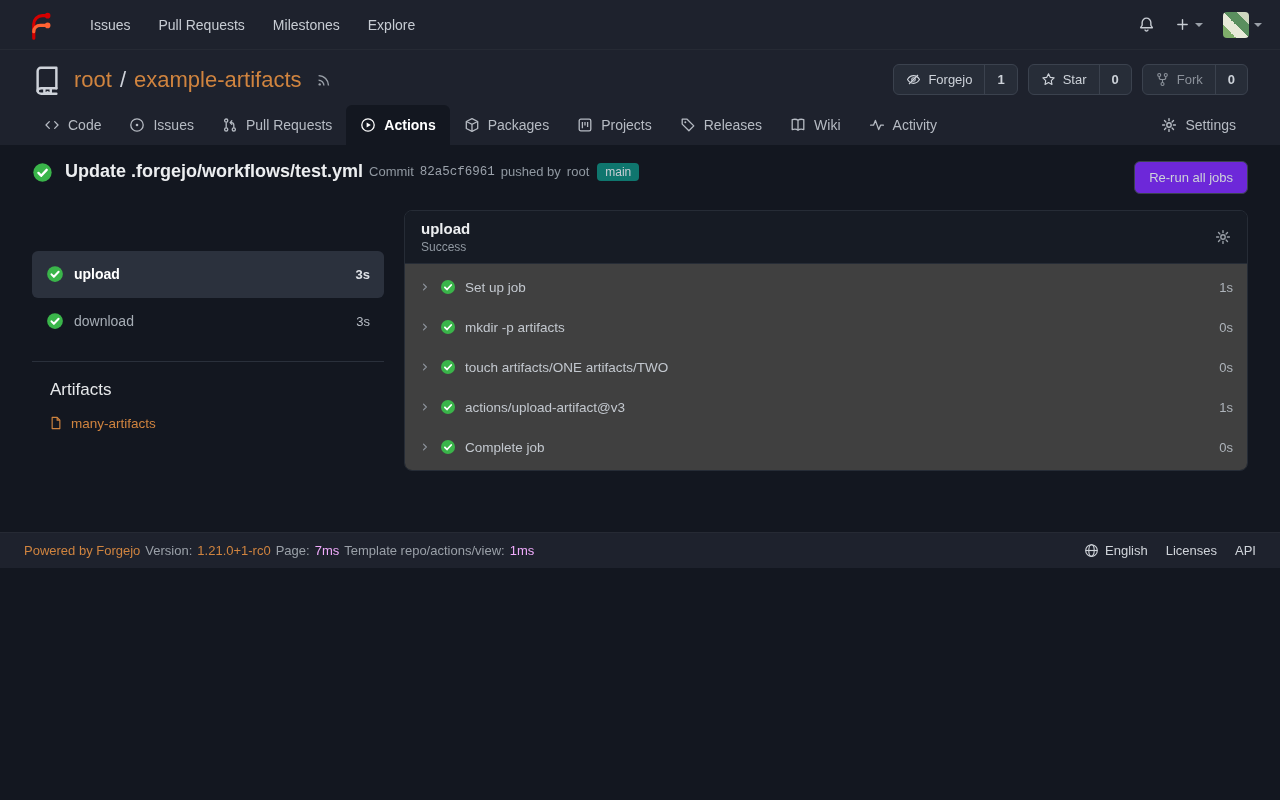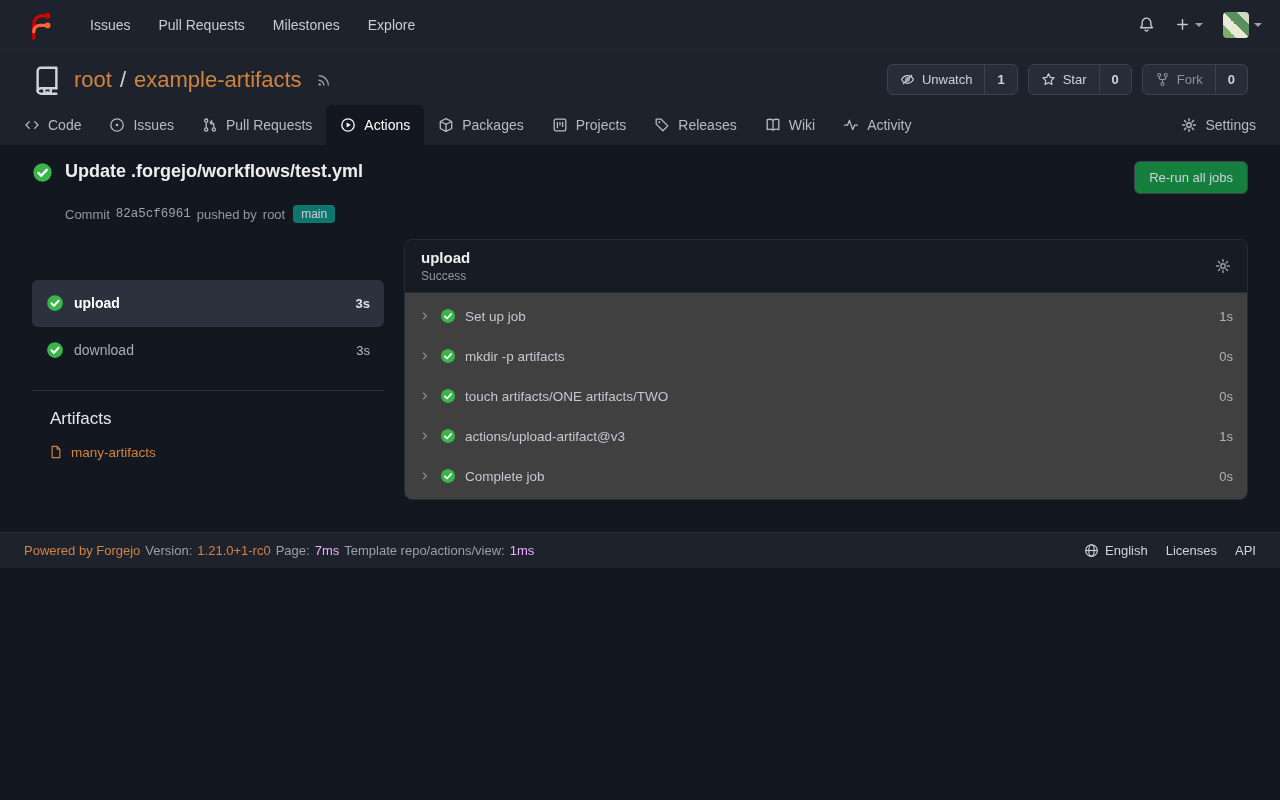--- a/index.html
+++ b/index.html
@@ -25,34 +25,34 @@
   .repo-link{color:#d0843f}
   .repo-sep{color:#cfd3da}
   .rss-btn{color:#9aa0a8;display:flex;margin-left:2px}
   .repo-actions{margin-left:auto;display:flex;gap:10px}
   .seg-btn{display:flex;align-items:stretch;background:#272d38;border:1px solid #3b424e;border-radius:6px;overflow:hidden;font-size:13px;color:#cdd2d9;cursor:pointer}
   .seg-main{display:flex;align-items:center;gap:7px;padding:7px 12px}
   .seg-count{display:flex;align-items:center;padding:7px 12px;border-left:1px solid #3b424e;font-weight:700}
   .seg-btn.disabled .seg-main{color:#8b919a}
 
   
-  .tabs-row{display:flex;align-items:flex-end;padding:0 10px;margin-top:10px}
+  .tabs-row{display:flex;align-items:flex-end;padding:0 30px;margin-top:10px}
   .tab{display:flex;align-items:center;gap:8px;padding:12px 14px;font-size:14px;color:#b6bbc3;border-radius:6px 6px 0 0}
-  .tab.active{background:#131720;color:#ffffff;font-weight:400}
+  .tab.active{background:#131720;color:#ffffff;font-weight:700}
   .tab-settings{margin-left:auto}
 
   
   .content{flex:1;padding:16px 32px;display:flex;flex-direction:column;background:#131720}
   .run-header{display:flex;align-items:flex-start;gap:12px}
-  .run-titles{display:flex;flex-direction:column;gap:23px}
+  .run-titles{display:flex;flex-direction:row;gap:6px}
   .run-title{font-size:18px;font-weight:700;color:#eceef0}
   .run-sub{font-size:13px;color:#9098a1;display:flex;align-items:center;gap:6px}
   .sha{font-family:"Liberation Mono",monospace;font-size:12.5px;color:#9ba2ab}
   .branch-badge{background:#0f766e;color:#c8cdd4;font-size:12px;padding:2px 8px;border-radius:4px;margin-left:2px}
-  .rerun-btn{margin-left:auto;background:#15803d;border:1px solid #3b424e;color:#cdd2d9;font-size:13px;padding:8px 14px;border-radius:6px;cursor:pointer;font-family:inherit}
+  .rerun-btn{margin-left:auto;background:#6d28d9;border:1px solid #3b424e;color:#cdd2d9;font-size:13px;padding:8px 14px;border-radius:6px;cursor:pointer;font-family:inherit}
 
   .run-body{display:flex;gap:20px;margin-top:16px;align-items:center}
   .jobs-col{width:352px;flex:0 0 auto}
   .job-row{display:flex;align-items:center;gap:10px;height:47px;padding:0 14px;border-radius:6px;font-size:14px;color:#a6adb5;cursor:pointer}
   .job-row.selected{background:#2b313d;color:#ffffff;font-weight:700}
   .job-duration{margin-left:auto;font-size:13px;font-weight:700;color:#dfe2e7}
   .job-row:not(.selected) .job-duration{color:#b7bcc4;font-weight:400}
   .jobs-divider{border:0;border-top:1px solid #2a303b;margin:16px 0 18px}
   .artifacts-title{font-size:17px;font-weight:400;color:#e6e8ea;padding-left:18px;margin-bottom:16px}
   .artifact-item{display:flex;align-items:center;gap:8px;padding-left:17px;font-size:13.5px;color:#d0843f}
@@ -222,21 +222,21 @@
         <svg width="16" height="16">
             <use href="#i-rss"></use>
           </svg>
       </a>
       <div class="repo-actions">
         <div class="seg-btn">
           <span class="seg-main">
             <svg width="15" height="15">
                 <use href="#i-eyeoff"></use>
               </svg>
-            <span>Unwatch</span>
+            <span>Forgejo</span>
           </span>
           <span class="seg-count">1</span>
         </div>
         <div class="seg-btn">
           <span class="seg-main">
             <svg width="15" height="15">
                 <use href="#i-star"></use>
               </svg>
             <span>Star</span>
           </span>

